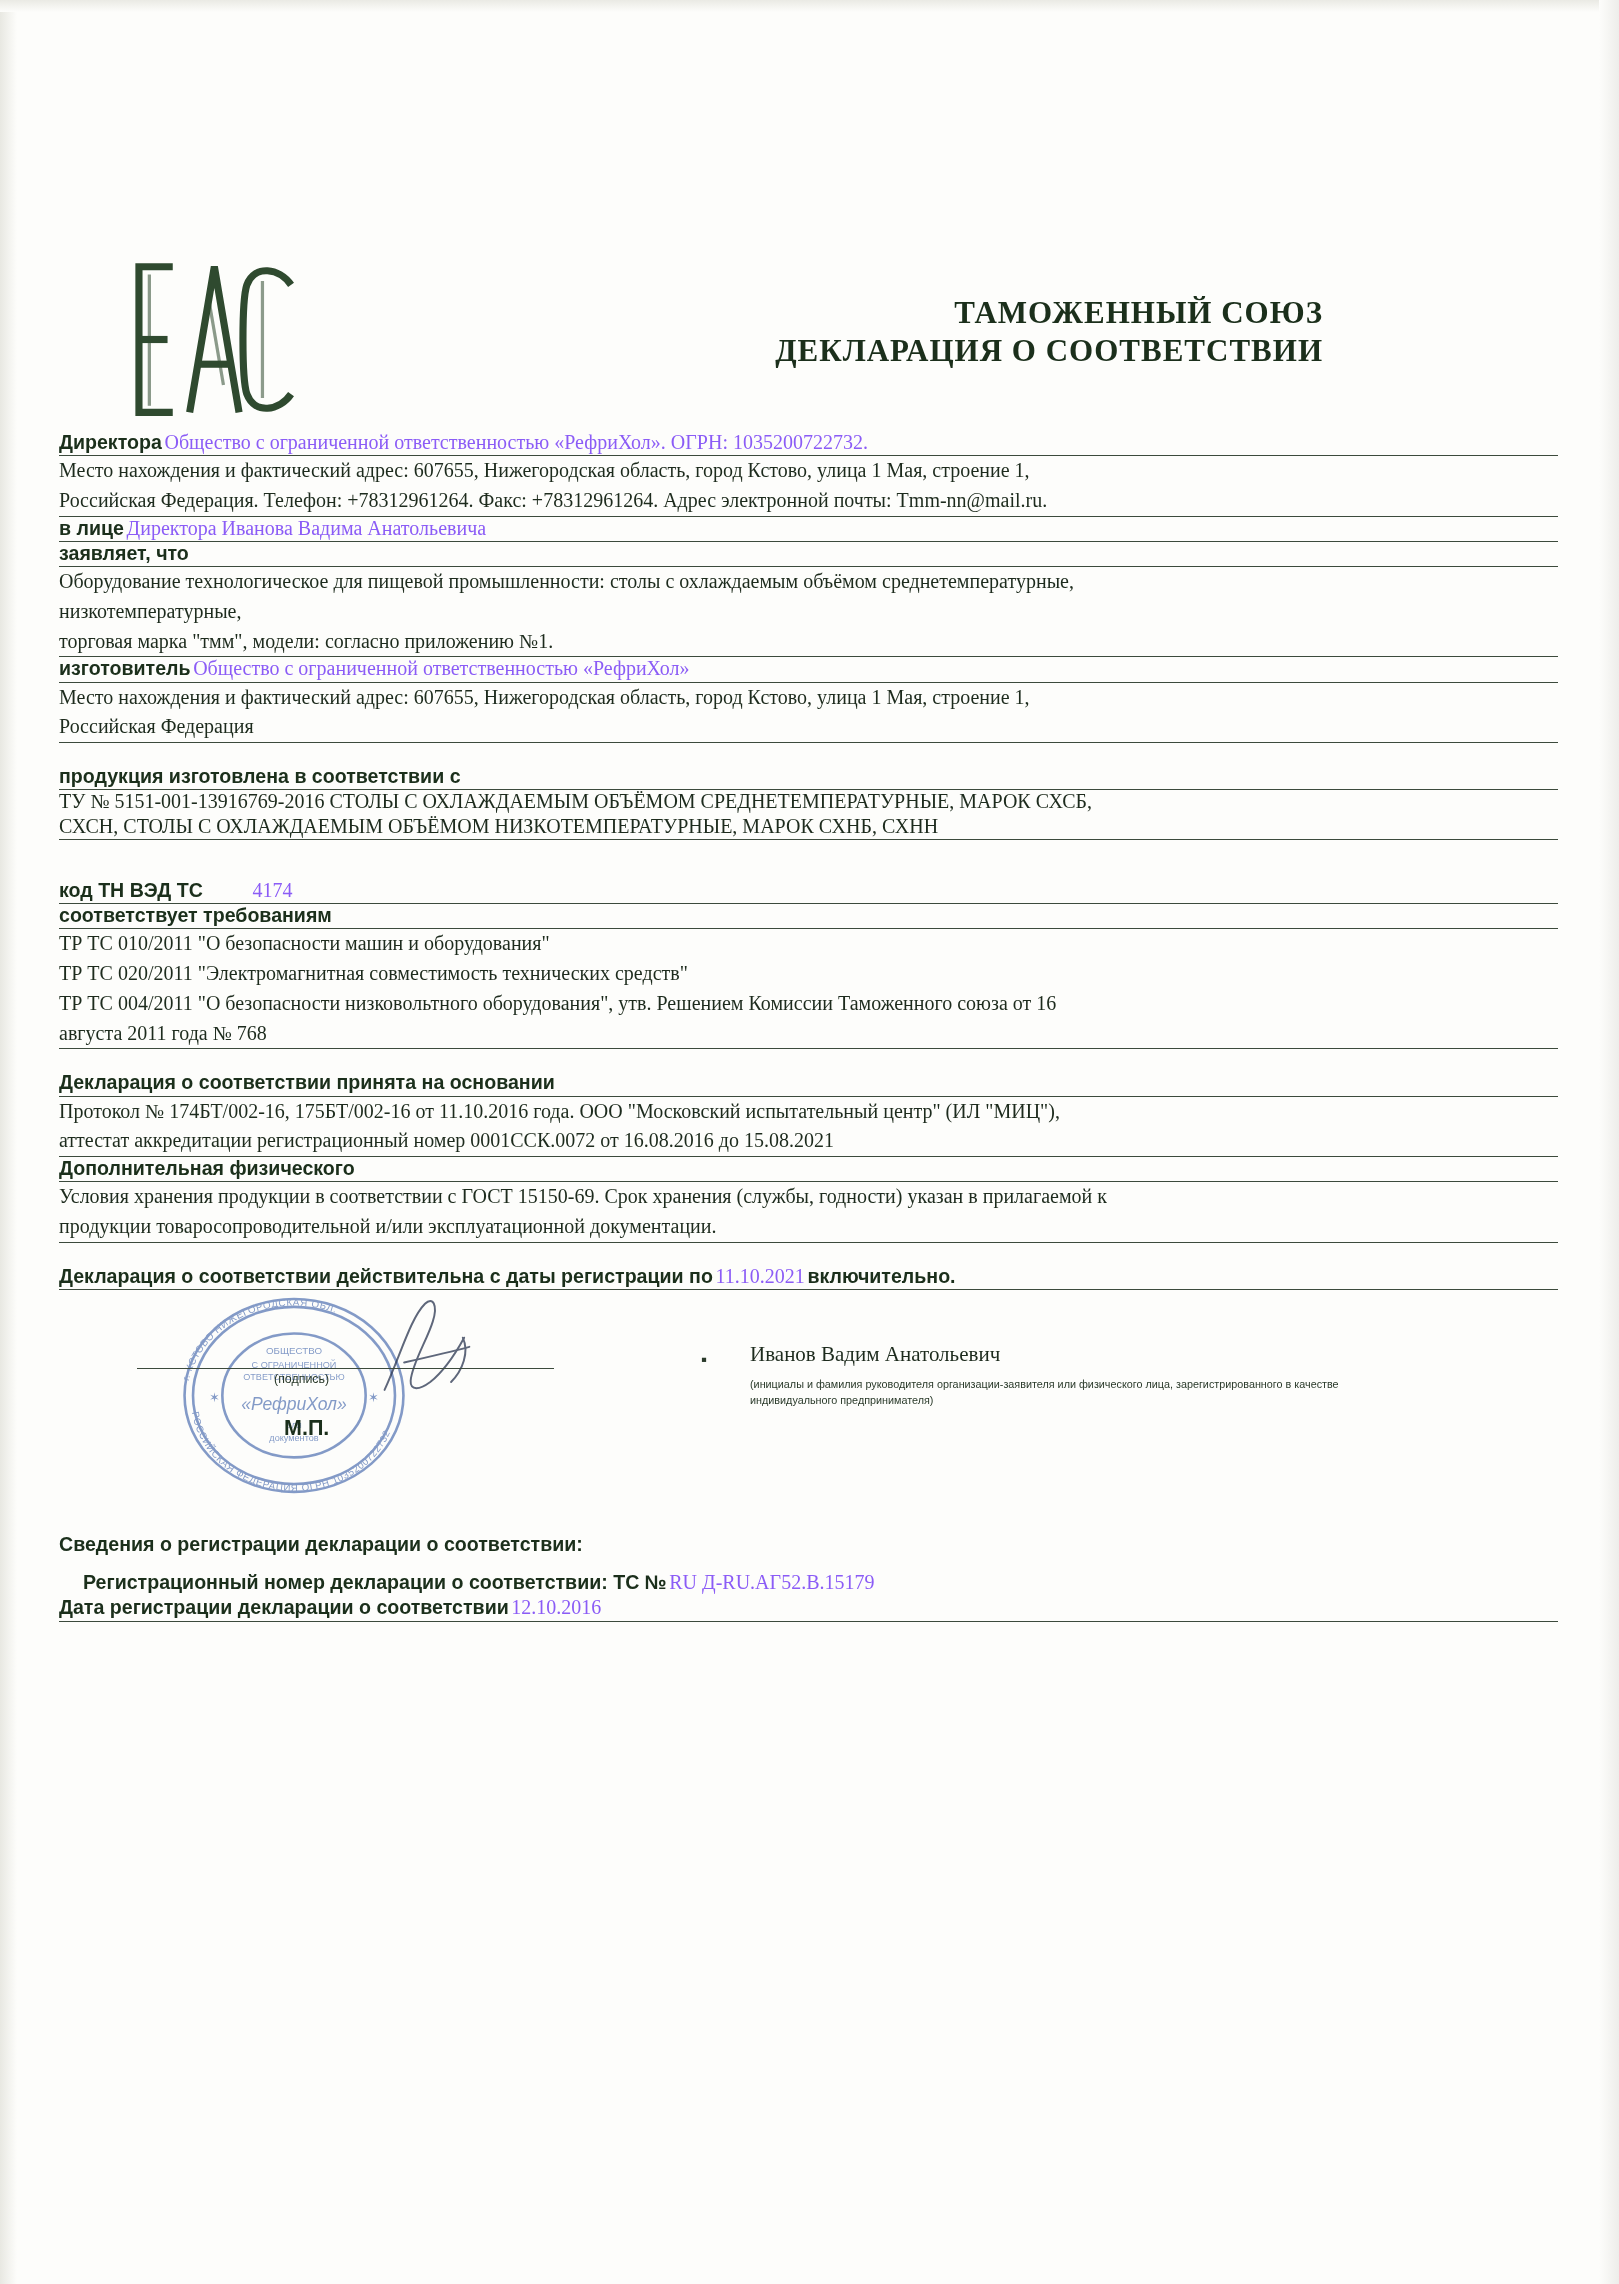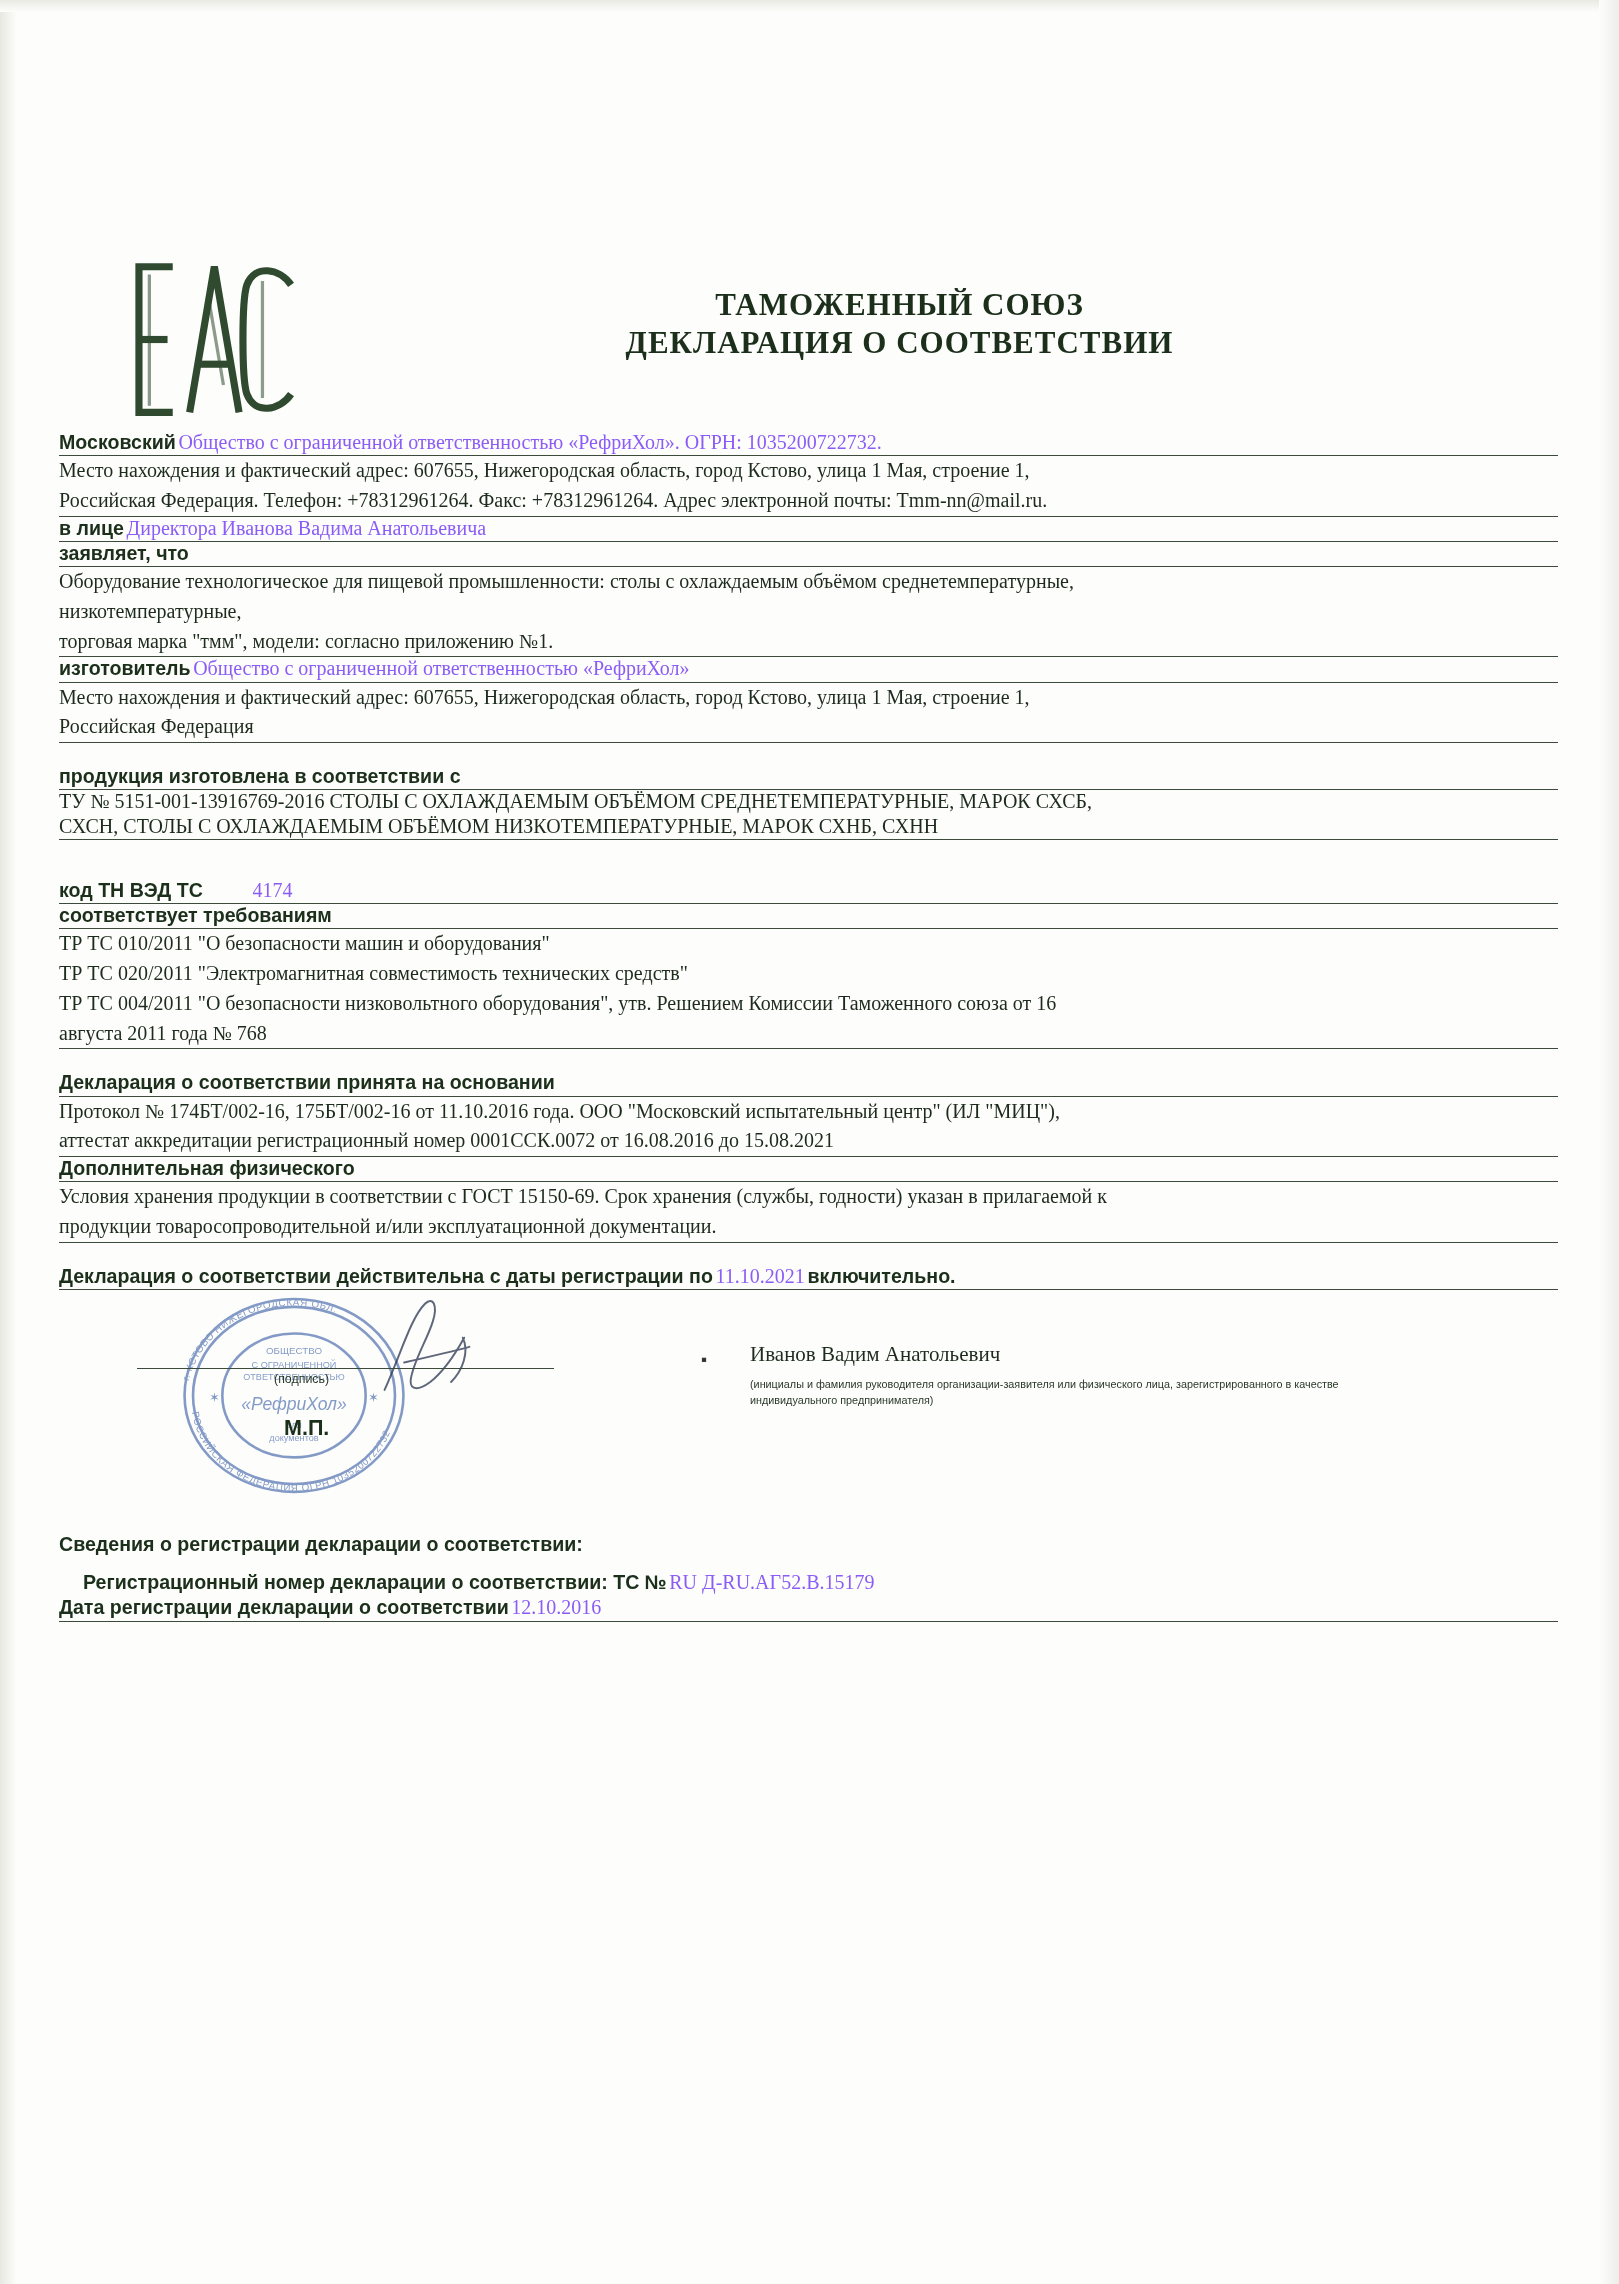--- a/index.html
+++ b/index.html
@@ -53,23 +53,23 @@
   .eac-logo {
     position: absolute;
     left: 68px;
     top: 19.6px;
     width: 176px;
     height: 169px;
   }
   .title-block {
     position: absolute;
     left: 417px;
-    top: 51px;
+    top: 59px;
     width: 847px;
-    text-align: center;
+    text-align: right;
   }
   .title-line {
     font-family: "Liberation Serif", serif;
     font-weight: bold;
     font-size: 31px;
     letter-spacing: 1px;
     color: #1b2f1b;
     line-height: 1.22;
   }
 
@@ -222,21 +222,21 @@
         </svg>
       </div>
 
       <div class="title-block">
         <div class="title-line">ТАМОЖЕННЫЙ СОЮЗ</div>
         <div class="title-line">ДЕКЛАРАЦИЯ О СООТВЕТСТВИИ</div>
       </div>
     </div>
 
     <div class="row ul">
-      <span class="lbl">Московский</span>
+      <span class="lbl">Директора</span>
       <span class="val">Общество с ограниченной ответственностью «РефриХол».  ОГРН: 1035200722732.</span>
     </div>
     <div class="row">
       <span class="txt">Место нахождения и фактический адрес: 607655, Нижегородская область, город Кстово, улица 1 Мая, строение 1,</span>
     </div>
     <div class="row ul">
       <span class="txt">Российская Федерация. Телефон: +78312961264. Факс: +78312961264. Адрес электронной почты: Tmm-nn@mail.ru.</span>
     </div>
     <div class="row ul">
       <span class="lbl">в лице</span>

